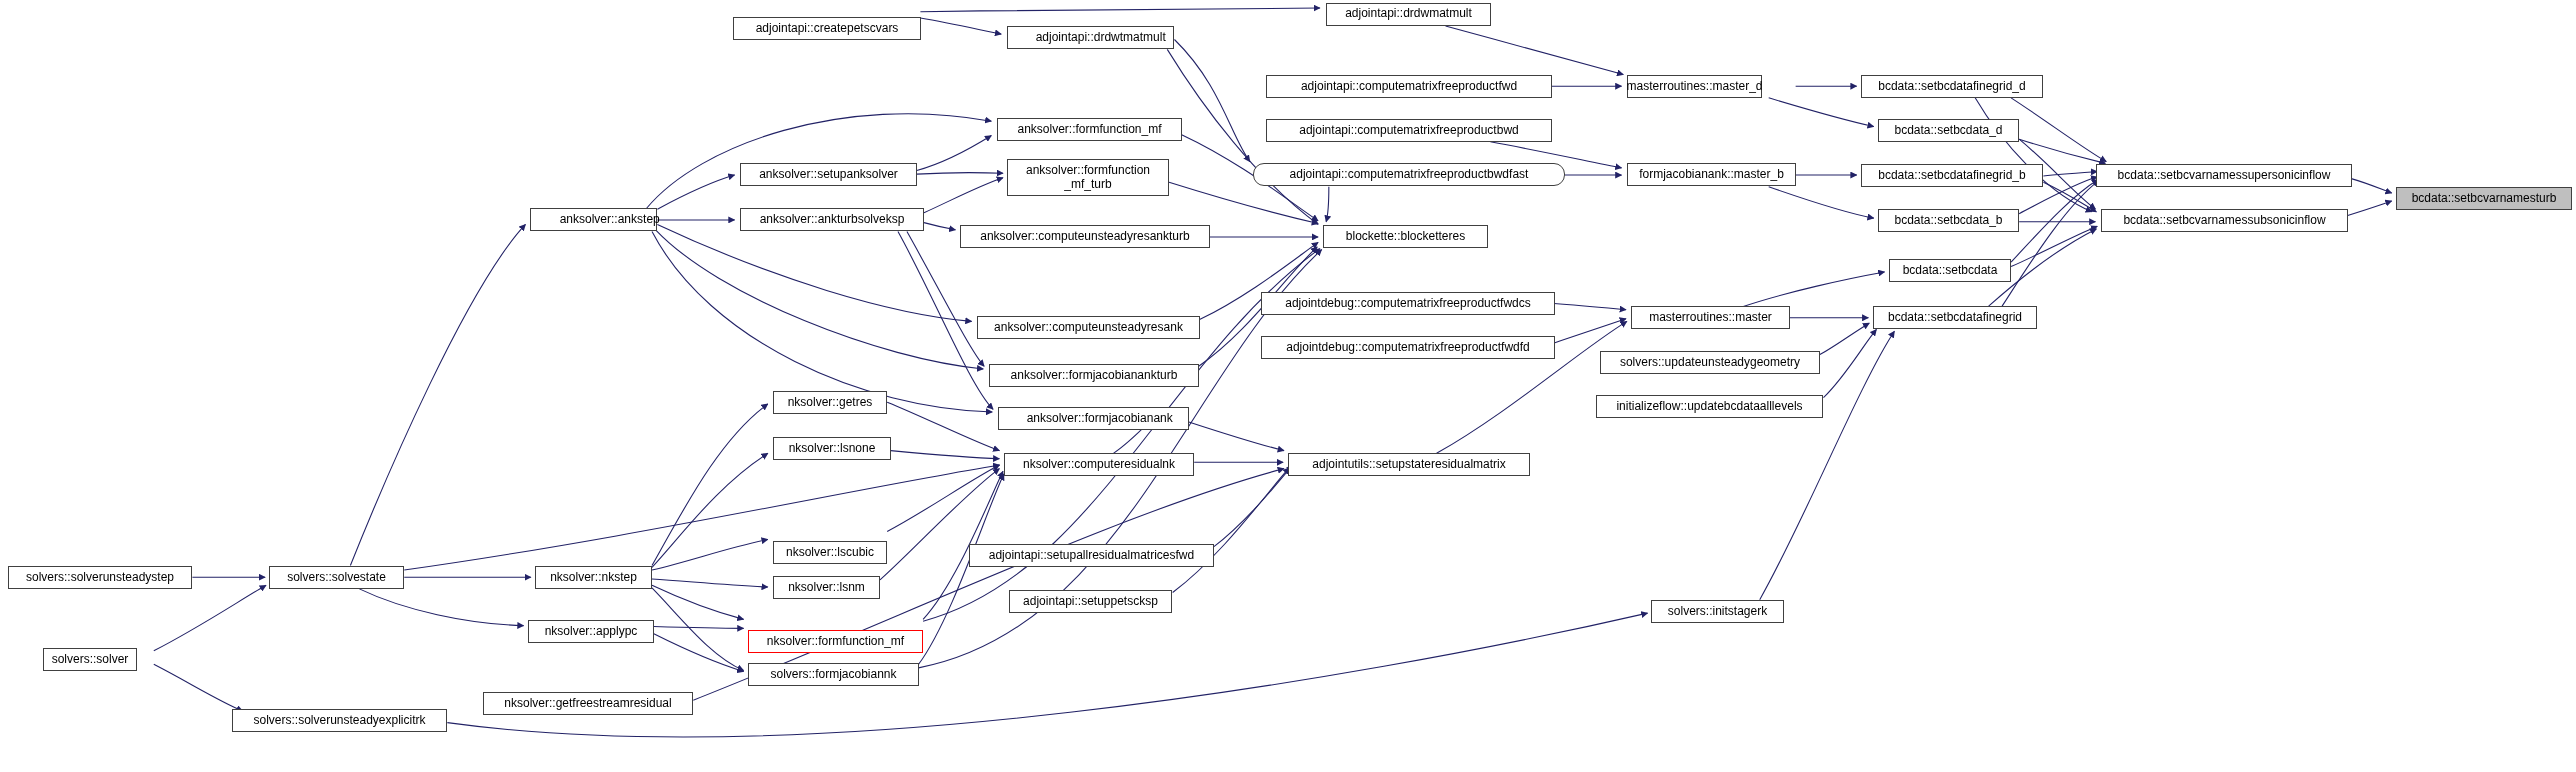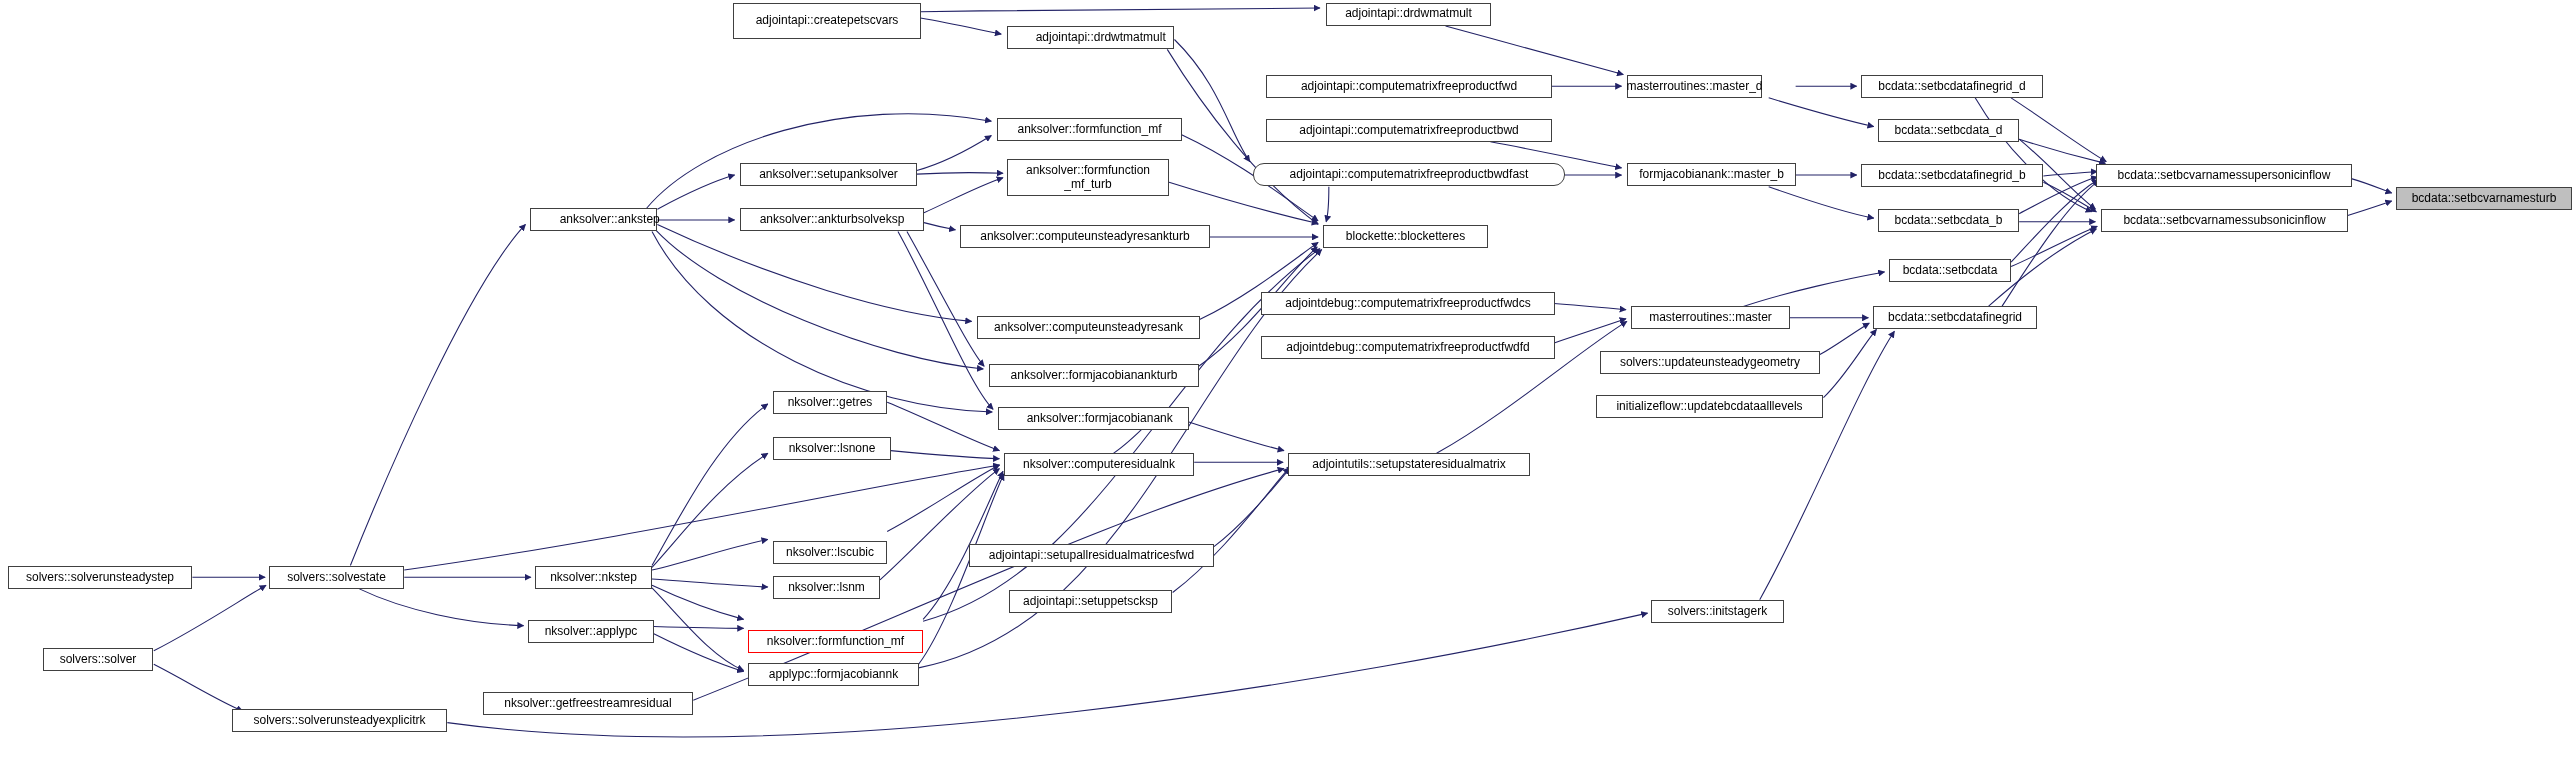--- a/index.html
+++ b/index.html
@@ -120,21 +120,21 @@
         <path d="M498,805 C900,860 1500,760 1835,683" fill="none" stroke="#222266" stroke-width="1.2" marker-end="url(#arrow)"></path>
         <path d="M1960,668 C2010,580 2070,430 2110,369" fill="none" stroke="#222266" stroke-width="1.2" marker-end="url(#arrow)"></path>
         <path d="M772,780 C1000,690 1250,570 1430,522" fill="none" stroke="#222266" stroke-width="1.2" marker-end="url(#arrow)"></path>
         <path d="M1028,692 C1220,640 1300,400 1470,277" fill="none" stroke="#222266" stroke-width="1.2" marker-end="url(#arrow)"></path>
         <path d="M1023,744 C1250,700 1320,420 1472,278" fill="none" stroke="#222266" stroke-width="1.2" marker-end="url(#arrow)"></path>
         <path d="M1480,208 C1480,222 1480,236 1477,247" fill="none" stroke="#222266" stroke-width="1.2" marker-end="url(#arrow)"></path>
         <path d="M1600,505 C1680,460 1760,390 1812,358" fill="none" stroke="#222266" stroke-width="1.2" marker-end="url(#arrow)"></path>
       </g>
   </svg>
   <div id="node-layer">
-      <div class="node" style="left: 733px; top: 3px; width: 188px; height: 36px;">adjointapi::createpetscvars</div>
+      <div class="node" style="left: 733px; top: 17px; width: 188px; height: 23px;">adjointapi::createpetscvars</div>
       <div class="node" style="left: 1007px; top: 26px; width: 167px; height: 23px; padding-left: 24px;">adjointapi::drdwtmatmult</div>
       <div class="node" style="left: 1326px; top: 2.7px; width: 165px; height: 23px;">adjointapi::drdwmatmult</div>
       <div class="node" style="left: 1266px; top: 75px; width: 286px; height: 23px;">adjointapi::computematrixfreeproductfwd</div>
       <div class="node" style="left: 1266px; top: 119px; width: 286px; height: 23px;">adjointapi::computematrixfreeproductbwd</div>
       <div class="node" style="left: 1253px; top: 163px; width: 312px; height: 23px; border-radius: 11px;">adjointapi::computematrixfreeproductbwdfast</div>
       <div class="node" style="left: 1627px; top: 75px; width: 135px; height: 23px;">masterroutines::master_d</div>
       <div class="node" style="left: 1627px; top: 163px; width: 169px; height: 23px;">formjacobianank::master_b</div>
       <div class="node" style="left: 1631px; top: 306px; width: 159px; height: 23px;">masterroutines::master</div>
       <div class="node" style="left: 1861px; top: 75px; width: 182px; height: 23px;">bcdata::setbcdatafinegrid_d</div>
       <div class="node" style="left: 1878px; top: 119px; width: 141px; height: 23px;">bcdata::setbcdata_d</div>
@@ -158,28 +158,28 @@
       <div class="node" style="left: 1323px; top: 225px; width: 165px; height: 23px;">blockette::blocketteres</div>
       <div class="node" style="left: 1261px; top: 292px; width: 294px; height: 23px;">adjointdebug::computematrixfreeproductfwdcs</div>
       <div class="node" style="left: 1261px; top: 336px; width: 294px; height: 23px;">adjointdebug::computematrixfreeproductfwdfd</div>
       <div class="node" style="left: 1600px; top: 351px; width: 220px; height: 23px;">solvers::updateunsteadygeometry</div>
       <div class="node" style="left: 1596px; top: 395px; width: 227px; height: 23px;">initializeflow::updatebcdataalllevels</div>
       <div class="node" style="left: 773px; top: 391px; width: 114px; height: 23px;">nksolver::getres</div>
       <div class="node" style="left: 773px; top: 437px; width: 118px; height: 23px;">nksolver::lsnone</div>
       <div class="node" style="left: 773px; top: 530px; width: 114px; height: 23px; margin-top: 11px;">nksolver::lscubic</div>
       <div class="node" style="left: 773px; top: 576px; width: 107px; height: 23px;">nksolver::lsnm</div>
       <div class="node redborder" style="left: 748px; top: 618px; width: 175px; height: 23px;">nksolver::formfunction_mf</div>
-      <div class="node" style="left: 748px; top: 663px; width: 171px; height: 23px;">applypc::formjacobiannk</div>
+      <div class="node" style="left: 748px; top: 663px; width: 171px; height: 23px;">solvers::formjacobiannk</div>
       <div class="node" style="left: 1004px; top: 453px; width: 190px; height: 23px;">nksolver::computeresidualnk</div>
       <div class="node" style="left: 1288px; top: 453px; width: 242px; height: 23px;">adjointutils::setupstateresidualmatrix</div>
       <div class="node" style="left: 969px; top: 544px; width: 245px; height: 23px;">adjointapi::setupallresidualmatricesfwd</div>
       <div class="node" style="left: 1009px; top: 590px; width: 163px; height: 23px;">adjointapi::setuppetscksp</div>
       <div class="node" style="left: 535px; top: 566px; width: 117px; height: 23px;">nksolver::nkstep</div>
       <div class="node" style="left: 528px; top: 620px; width: 126px; height: 23px;">nksolver::applypc</div>
       <div class="node" style="left: 483px; top: 692px; width: 210px; height: 23px;">nksolver::getfreestreamresidual</div>
       <div class="node" style="left: 269px; top: 566px; width: 135px; height: 23px;">solvers::solvestate</div>
       <div class="node" style="left: 8px; top: 566px; width: 184px; height: 23px;">solvers::solverunsteadystep</div>
-      <div class="node" style="left: 43px; top: 648px; width: 110px; height: 23px;">solvers::solver</div>
+      <div class="node" style="left: 43px; top: 648px; width: 94px; height: 23px;">solvers::solver</div>
       <div class="node" style="left: 232px; top: 709px; width: 215px; height: 23px;">solvers::solverunsteadyexplicitrk</div>
       <div class="node" style="left: 1651px; top: 600px; width: 133px; height: 23px;">solvers::initstagerk</div>
     </div>
 </div>
 
 
 </body></html>

